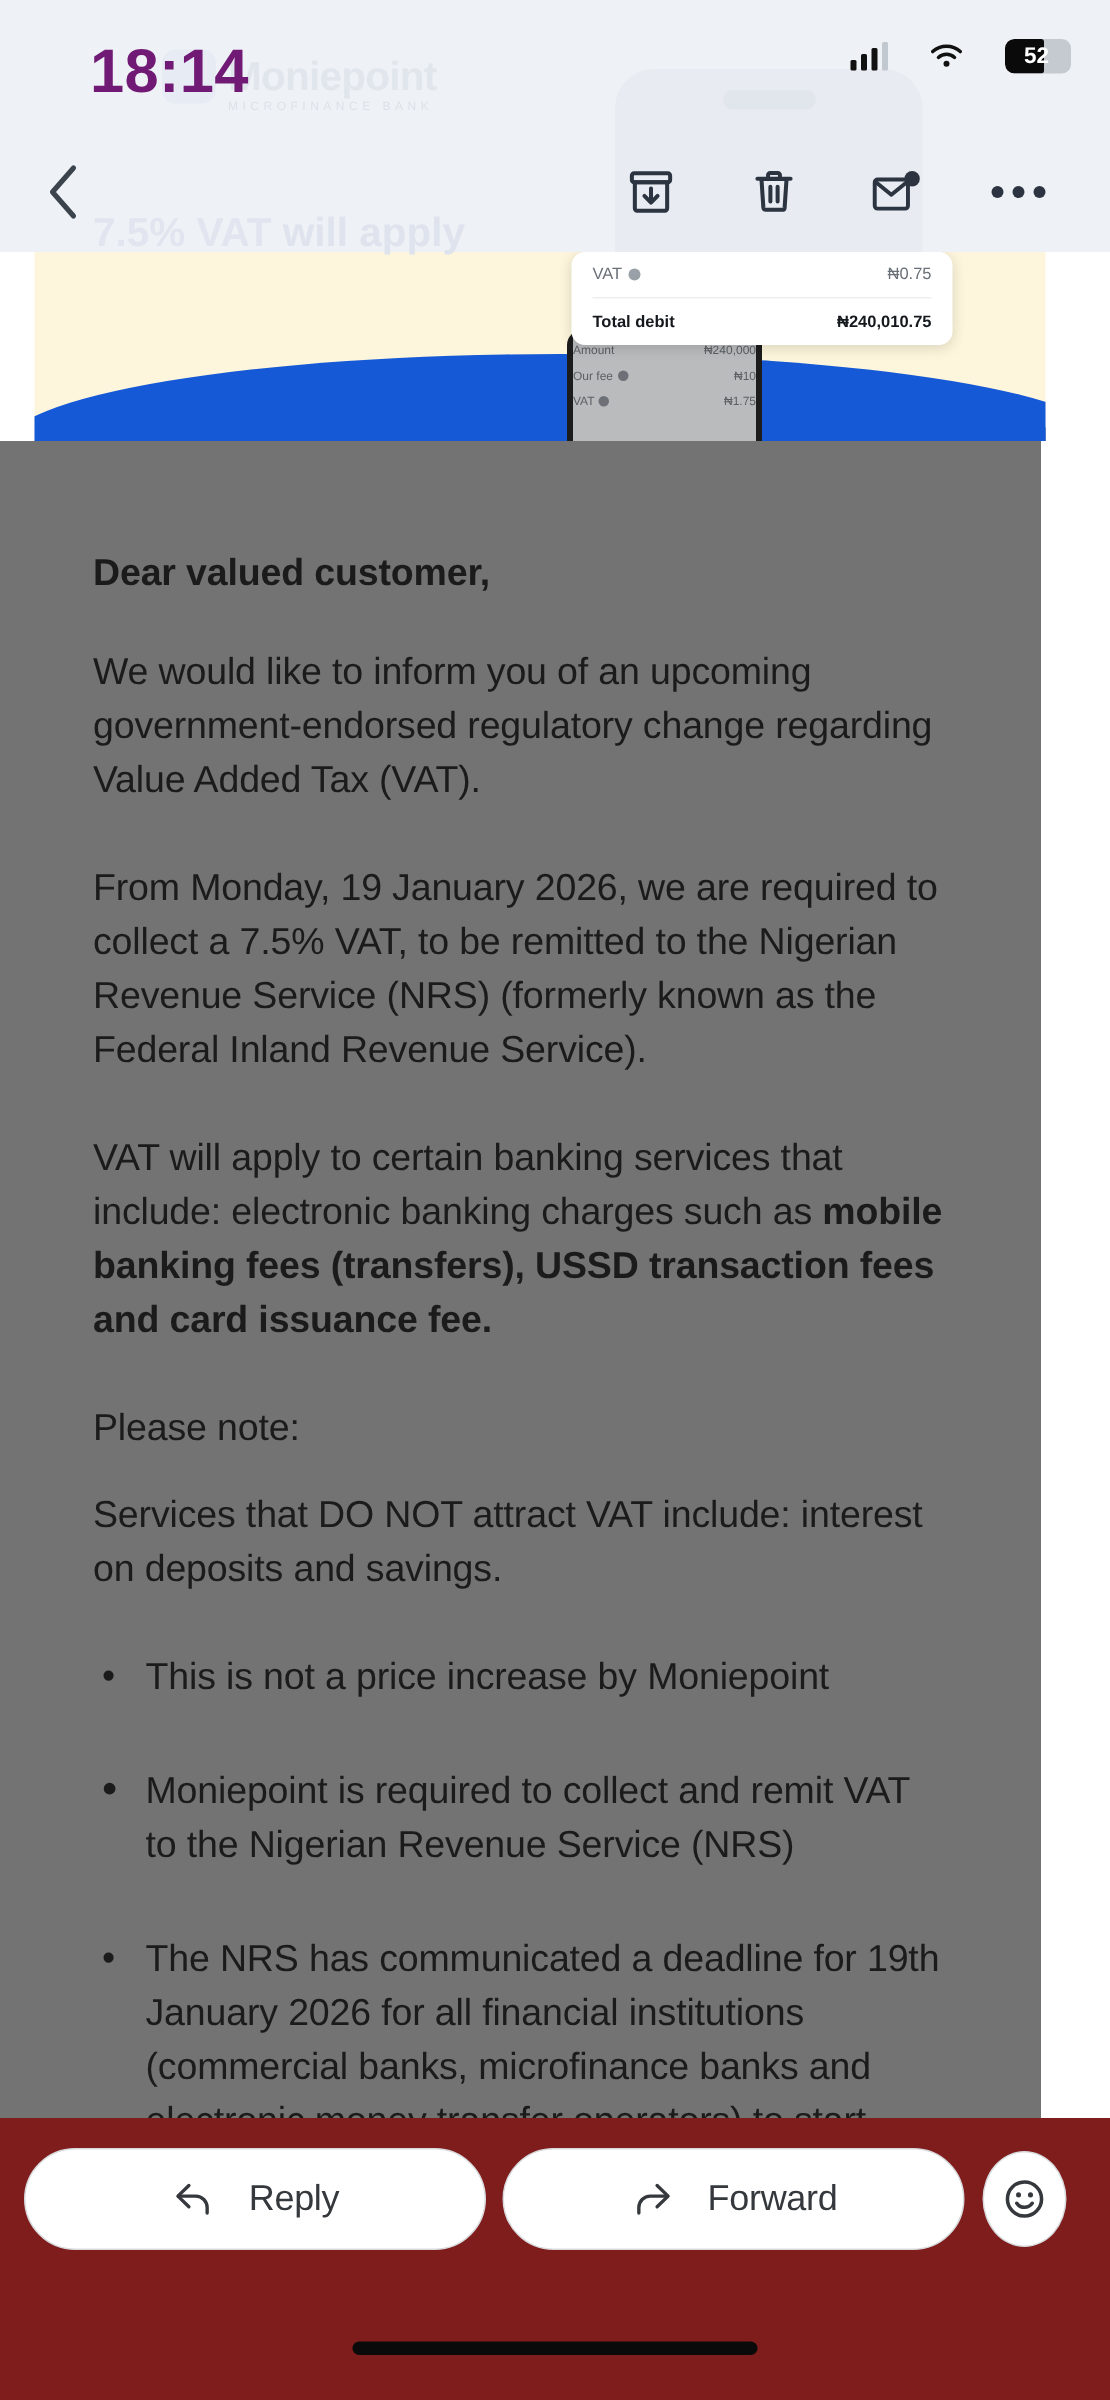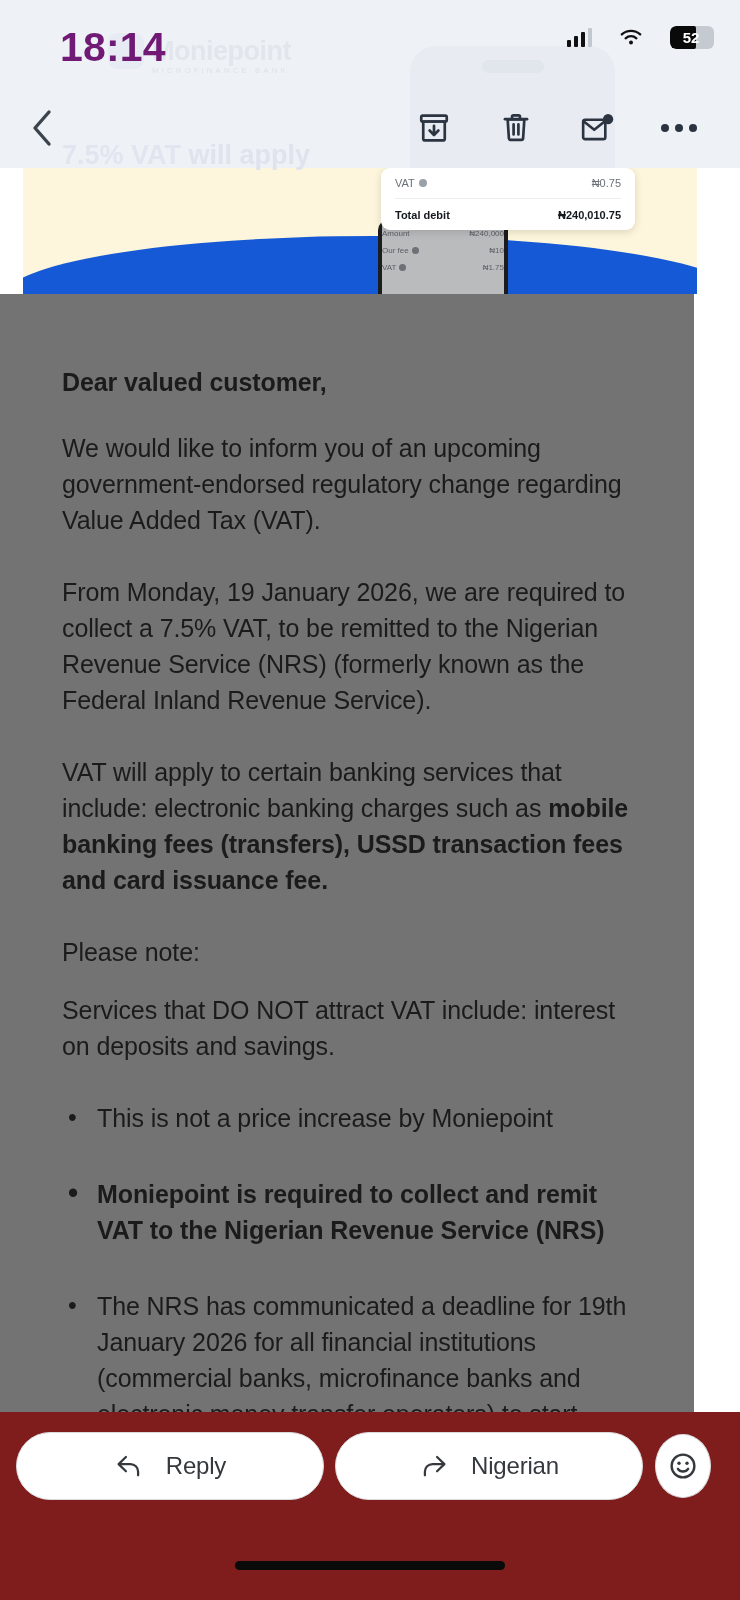--- a/index.html
+++ b/index.html
@@ -167,21 +167,21 @@
   ul.notes { list-style:none; margin:0; padding:0; }
   ul.notes li {
     position:relative; padding-left:35px;
     font-size:25px; line-height:36px; color:#1b1b1b;
     margin-bottom:40px; letter-spacing:-0.1px;
   }
   ul.notes li:before {
     content:"•"; position:absolute; left:6px; top:-1px;
     font-size:25px; line-height:36px;
   }
-  ul.notes li.strong { font-weight:bold; }
+  ul.notes li.strong { font-weight:normal; }
   ul.notes li.strong:before { font-size:29px; }
 
   
   .actionbar {
     position:absolute; left:0; bottom:0; width:740px; height:188px;
     background:#7f1d1d; z-index:40;
   }
   .act-btn {
     position:absolute; top:20px; height:68px; border:1.6px solid #d8dadd;
     border-radius:34px; background:#fff; cursor:pointer;
@@ -351,21 +351,21 @@
       <path d="M3.6 9.4h9.7a6.4 6.4 0 016.4 6.4v3.1" stroke="#35383c" stroke-width="1.9" fill="none" stroke-linecap="round"></path>
     </svg>
     <span class="act-lbl">Reply</span>
   </div>
 
   <div class="act-btn act-forward">
     <svg width="30" height="26" viewBox="0 0 24 22">
       <path d="M14.6 3.4l6.2 6-6.2 6" stroke="#35383c" stroke-width="1.9" fill="none" stroke-linecap="round" stroke-linejoin="round"></path>
       <path d="M20.4 9.4h-9.7a6.4 6.4 0 00-6.4 6.4v3.1" stroke="#35383c" stroke-width="1.9" fill="none" stroke-linecap="round"></path>
     </svg>
-    <span class="act-lbl">Nigerian</span>
+    <span class="act-lbl">Forward</span>
   </div>
 
   <div class="act-btn act-emoji">
     <svg width="30" height="30" viewBox="0 0 24 24">
       <circle cx="12" cy="12" r="9.1" stroke="#35383c" stroke-width="1.9" fill="none"></circle>
       <circle cx="8.8" cy="9.8" r="1.35" fill="#35383c"></circle>
       <circle cx="15.2" cy="9.8" r="1.35" fill="#35383c"></circle>
       <path d="M7.9 14.3a5 5 0 008.2 0" stroke="#35383c" stroke-width="1.9" fill="none" stroke-linecap="round"></path>
     </svg>
   </div>

